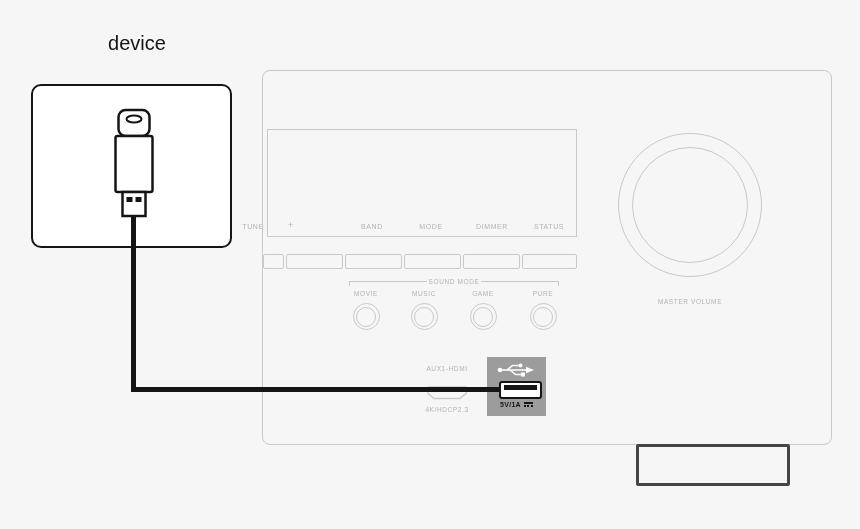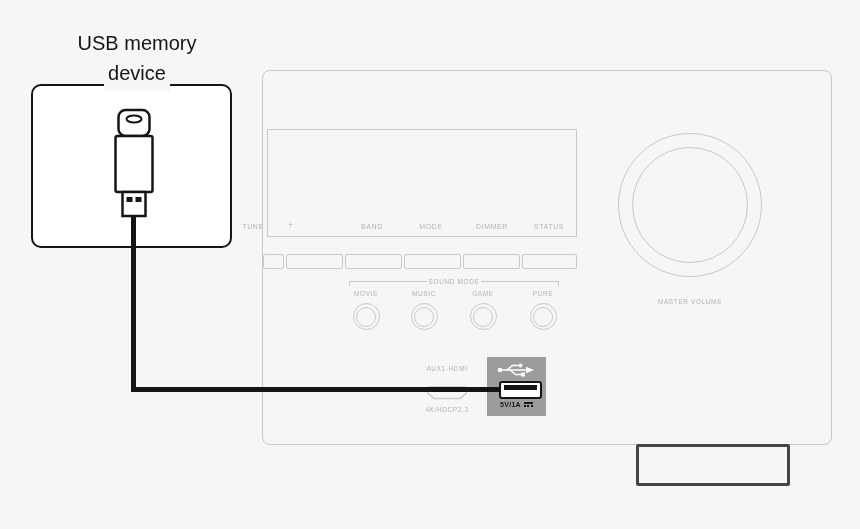--- a/index.html
+++ b/index.html
@@ -108,21 +108,20 @@
     <span class="dc-icon">
       <span class="bar"></span>
         <span class="dash"></span>
     </span>
   </div>
 
   <div class="foot"></div>
 
   <div class="callout-box"></div>
   <div class="callout-label">
-    <div><span>USB memory</span></div>
     <div><span>device</span></div>
   </div>
   <svg class="usb-drive" viewBox="0 0 56 110">
     <rect x="12.5" y="2" width="31" height="26" rx="7" fill="#ffffff" stroke="#151515" stroke-width="2.5"></rect>
     <ellipse cx="28" cy="11" rx="7.5" ry="3.5" fill="none" stroke="#151515" stroke-width="2"></ellipse>
     <rect x="9.5" y="28" width="37" height="56" rx="2" fill="#ffffff" stroke="#151515" stroke-width="2.5"></rect>
     <rect x="16.5" y="84" width="23" height="24" fill="#ffffff" stroke="#151515" stroke-width="2.5"></rect>
     <rect x="20.5" y="89" width="6" height="5" fill="#151515"></rect>
     <rect x="29.5" y="89" width="6" height="5" fill="#151515"></rect>
   </svg>

